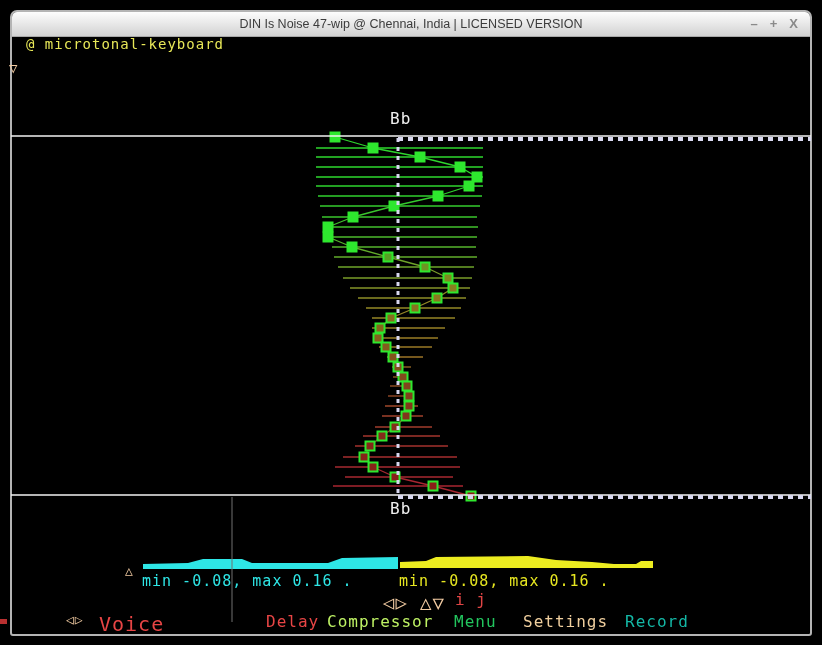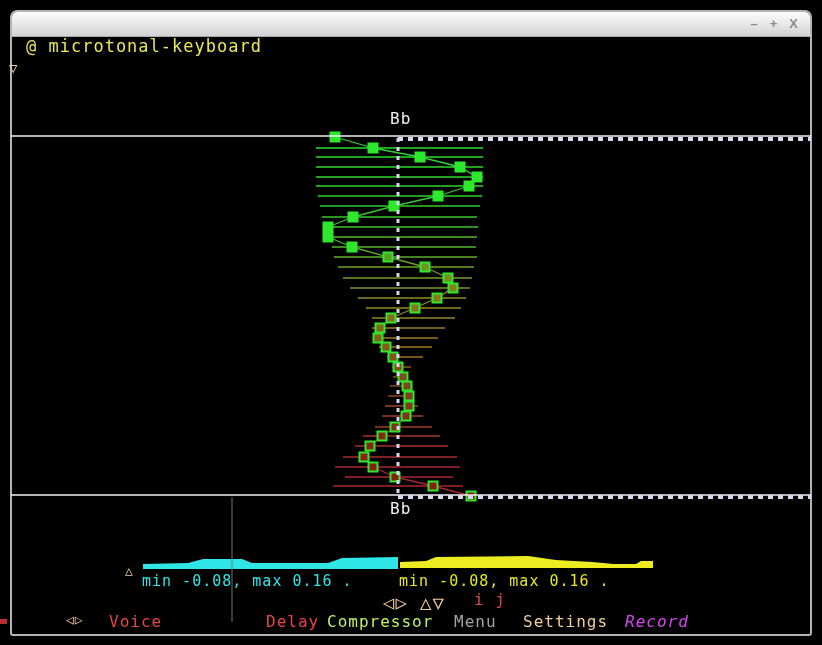--- a/index.html
+++ b/index.html
@@ -11,64 +11,65 @@
             border-bottom:1px solid #a8a8a8;border-radius:5px 5px 0 0;
             display:flex;align-items:center;justify-content:center;position:relative;}
   .title-text{font-family:"Liberation Sans", sans-serif;font-size:12.5px;color:#3c3c3c;}
   .win-buttons{position:absolute;right:12px;top:0;height:24px;display:flex;
                align-items:center;gap:12px;}
   .win-btn{font-family:"Liberation Sans", sans-serif;font-size:13px;color:#8a8a8a;
            font-weight:bold;cursor:default;line-height:24px;}
   svg.editor{position:absolute;left:0;top:0;z-index:5;}
   .txt{position:absolute;z-index:6;white-space:pre;}
   .led{font-family:"DejaVu Sans Mono", monospace;letter-spacing:1px;}
-  .patch-label{left:26px;top:36px;font-size:17px;color:#e8e858;}
+  .patch-label{left:26px;top:36px;font-size:14px;color:#e8e858;}
   .nav-tri{left:9px;top:60px;font-size:14px;color:#f2cba2;}
   .note-top{left:390px;top:109px;font-size:16px;color:#f0f0f0;}
   .note-bottom{left:390px;top:499px;font-size:16px;color:#f0f0f0;}
   .minmax-left{left:142px;top:572px;font-size:15px;color:#2ee6e6;}
   .minmax-right{left:399px;top:572px;font-size:15px;color:#e6e620;}
   .bar-marker{left:125px;top:563px;font-size:13px;color:#f2cba2;}
   .hint{top:591px;font-size:19px;color:#f2cba2;}
   .hint-ij{top:590px;font-size:16px;color:#e04545;}
   .menu-item{top:612px;font-size:16px;letter-spacing:1px;}
 </style>
 </head>
 <body>
 
 <div class="window">
   <div class="titlebar">
+    <span class="title-text">DIN Is Noise 47-wip @ Chennai, India | LICENSED VERSION</span>
     <span class="win-buttons">
         <span class="win-btn">–</span>
         <span class="win-btn">+</span>
         <span class="win-btn">X</span>
       </span>
   </div>
 </div>
 
 <div class="txt led patch-label">@ microtonal-keyboard</div>
 <div class="txt nav-tri">▽</div>
 <div class="txt led note-top">Bb</div>
 <div class="txt led note-bottom">Bb</div>
 <div class="txt led minmax-left">min -0.08, max 0.16 .</div>
 <div class="txt led minmax-right">min -0.08, max 0.16 .</div>
 <div class="txt bar-marker">△</div>
 <div id="hints">
     <span class="txt led hint" style="left: 383px;">◁▷</span>
     <span class="txt led hint" style="left: 420px;">△▽</span>
-    <span class="txt led hint-ij" style="left: 455px; margin-left: 19px;">i j</span>
+    <span class="txt led hint-ij" style="left: 455px;">i j</span>
   </div>
 <div id="menu">
     <span class="txt led menu-item" style="left: 66px; color: rgb(242, 203, 162); font-size: 13px;">◁▷</span>
-    <span class="txt led menu-item" style="left: 109px; color: rgb(232, 69, 69); font-size: 16px;">Voice</span>
+    <span class="txt led menu-item" style="left: 99px; color: rgb(232, 69, 69); font-size: 20px;">Voice</span>
     <span class="txt led menu-item" style="left: 266px; color: rgb(232, 69, 69); font-size: 16px;">Delay</span>
     <span class="txt led menu-item" style="left: 327px; color: #bef264; font-size: 16px;">Compressor</span>
-    <span class="txt led menu-item" style="left: 454px; color: #a3a3a3; font-size: 16px;">Menu</span>
+    <span class="txt led menu-item" style="left: 454px; color: #22c55e; font-size: 16px;">Menu</span>
     <span class="txt led menu-item" style="left: 523px; color: rgb(240, 207, 158); font-size: 16px; text-align: right;">Settings</span>
-    <span class="txt led menu-item" style="left: 625px; color: #d946ef; font-size: 16px; font-style: italic;">Record</span>
+    <span class="txt led menu-item" style="left: 625px; color: #14b8a6; font-size: 16px;">Record</span>
   </div>
 
 <svg class="editor" width="822" height="645" viewBox="0 0 822 645" id="editor-svg">
     <line x1="316" y1="148" x2="483" y2="148" stroke="#2ed82e" stroke-width="1.3"></line>
     <line x1="316" y1="157" x2="483" y2="157" stroke="#2ed82e" stroke-width="1.3"></line>
     <line x1="316" y1="167" x2="483" y2="167" stroke="#2ed82e" stroke-width="1.3"></line>
     <line x1="316" y1="177" x2="483" y2="177" stroke="#2ed82e" stroke-width="1.3"></line>
     <line x1="316" y1="186" x2="483" y2="186" stroke="#2ed42e" stroke-width="1.3"></line>
     <line x1="318" y1="196" x2="482" y2="196" stroke="#30d02e" stroke-width="1.3"></line>
     <line x1="320" y1="206" x2="480" y2="206" stroke="#34cc2e" stroke-width="1.3"></line>

